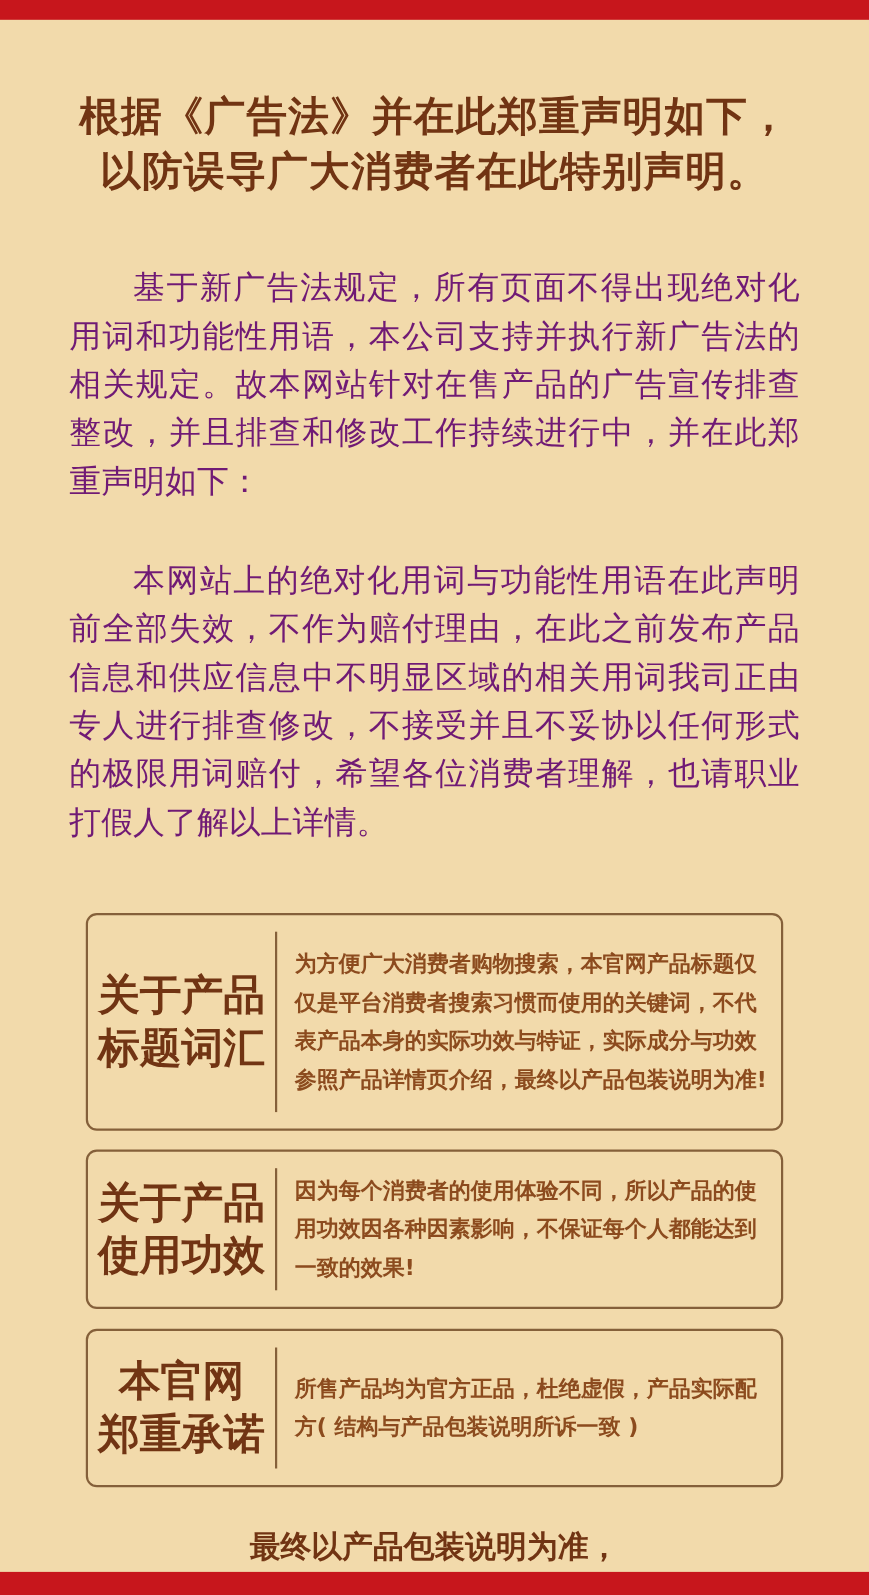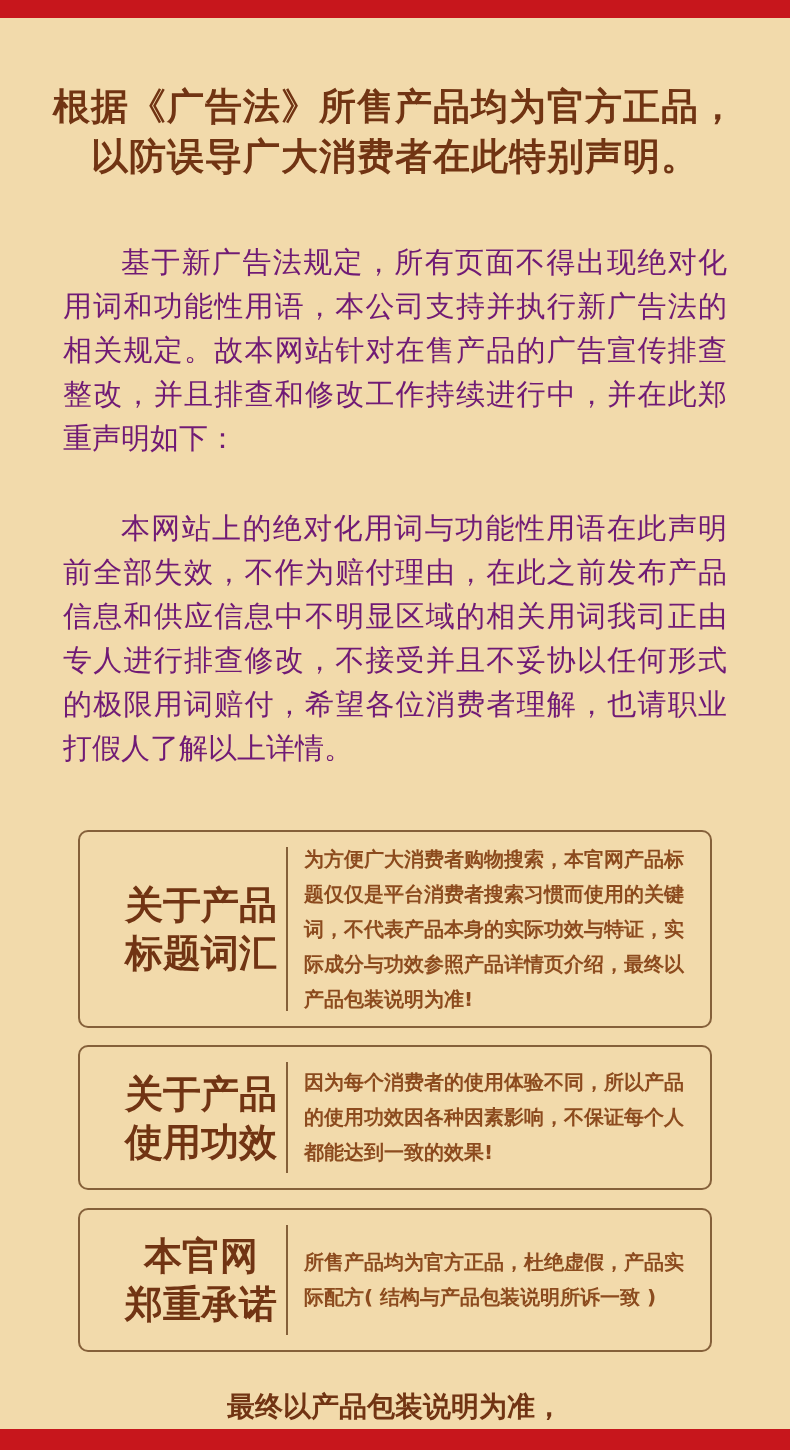--- a/index.html
+++ b/index.html
@@ -47,21 +47,20 @@
   .box.first{margin-top:60px;height:198px;}
   .box.second{margin-top:17px;height:145px;}
   .box.third{margin-top:18px;height:144px;justify-content:flex-end;}
 
   .box-title{
     flex:0 0 170px;
     text-align:center;
     font-size:38px;line-height:48px;
     font-weight:bold;
     color:#713413;
-    margin-left:36px;
   }
   .box-title span{display:block;}
 
   .box-divider{
     width:2px;align-self:stretch;
     background:#85603a;
     margin:15px 0;
   }
 
   .box-body{
@@ -84,21 +83,21 @@
   .footer span{display:block;}
 </style>
 </head>
 <body>
 
 <div class="page">
 
   <div class="bar top"></div>
 
   <h1 class="heading">
-    <span>根据《广告法》所售产品均为官方正品，</span>
+    <span>根据《广告法》并在此郑重声明如下，</span>
     <span>以防误导广大消费者在此特别声明。</span>
   </h1>
 
   <p class="para first">基于新广告法规定，所有页面不得出现绝对化用词和功能性用语，本公司支持并执行新广告法的相关规定。故本网站针对在售产品的广告宣传排查整改，并且排查和修改工作持续进行中，并在此郑重声明如下：</p>
 
   <p class="para second">本网站上的绝对化用词与功能性用语在此声明前全部失效，不作为赔付理由，在此之前发布产品信息和供应信息中不明显区域的相关用词我司正由专人进行排查修改，不接受并且不妥协以任何形式的极限用词赔付，希望各位消费者理解，也请职业打假人了解以上详情。</p>
 
   <section class="box first">
     <div class="box-title">
       <span>关于产品</span>

